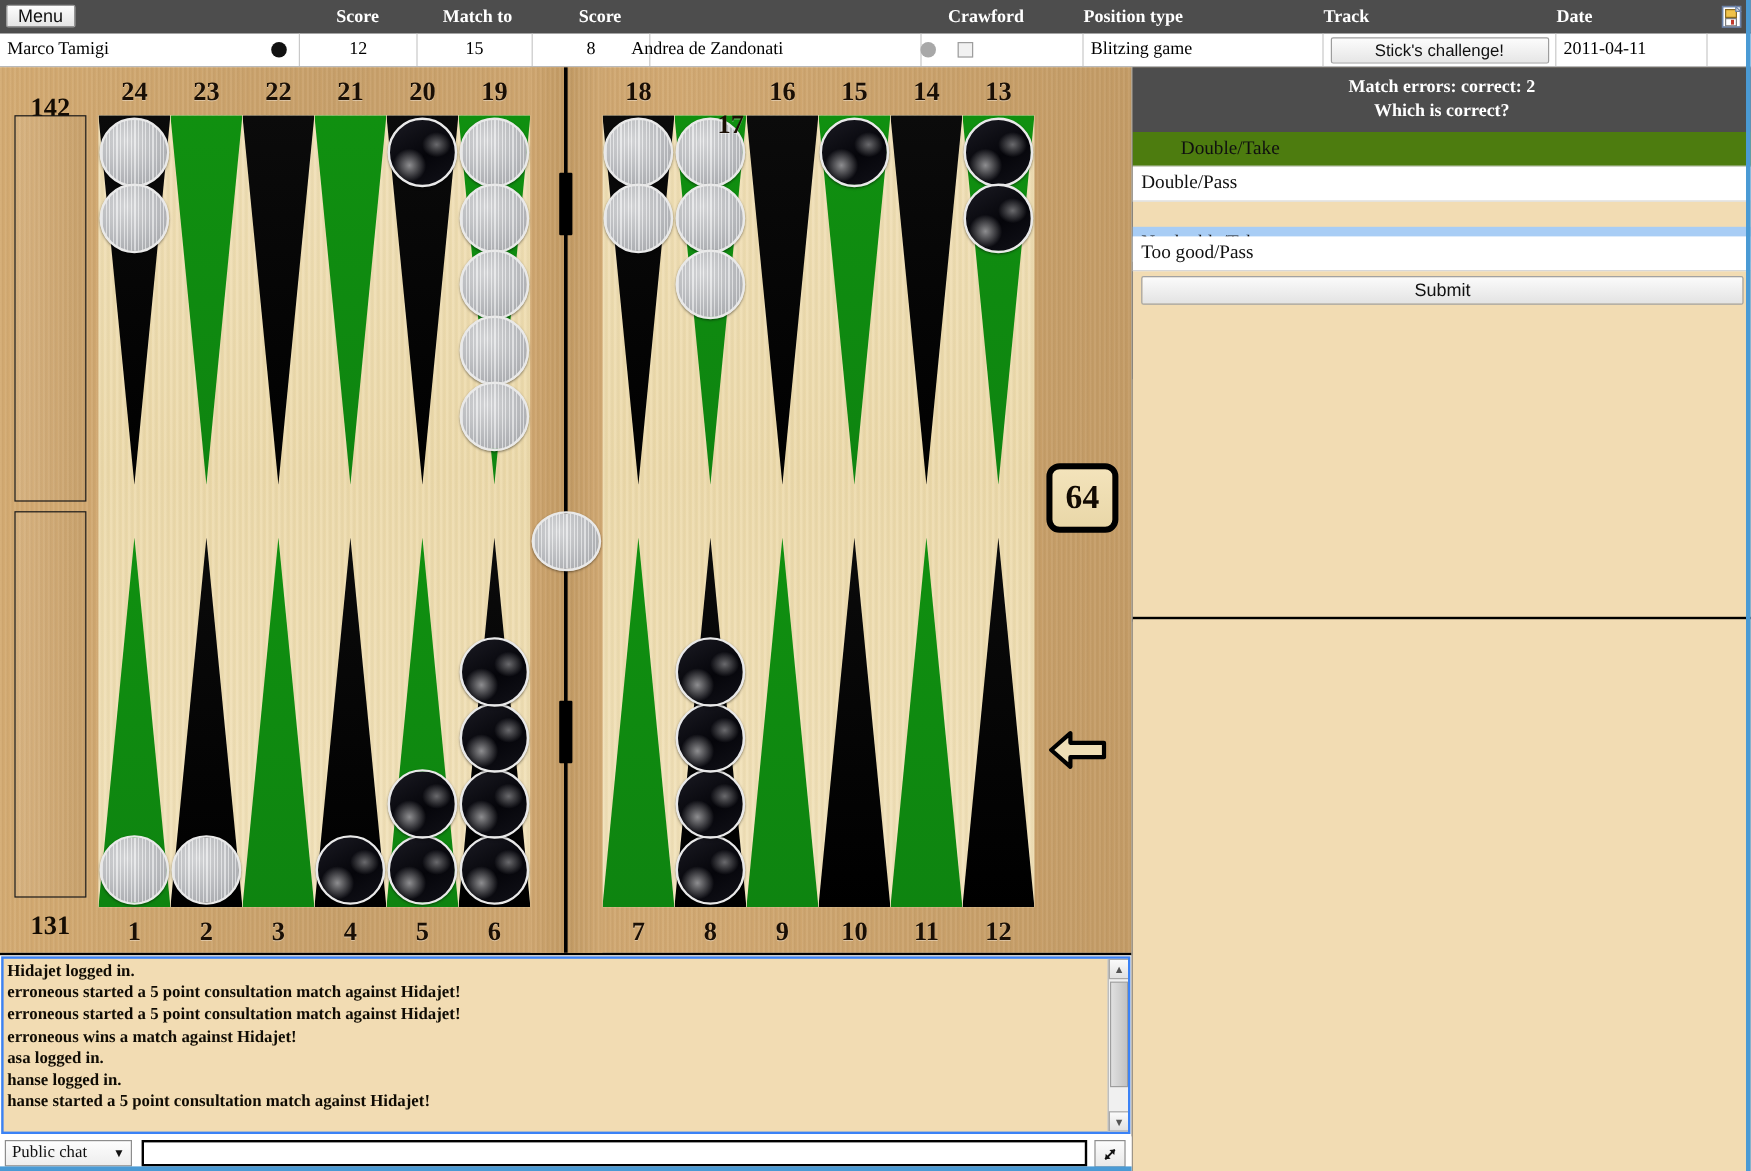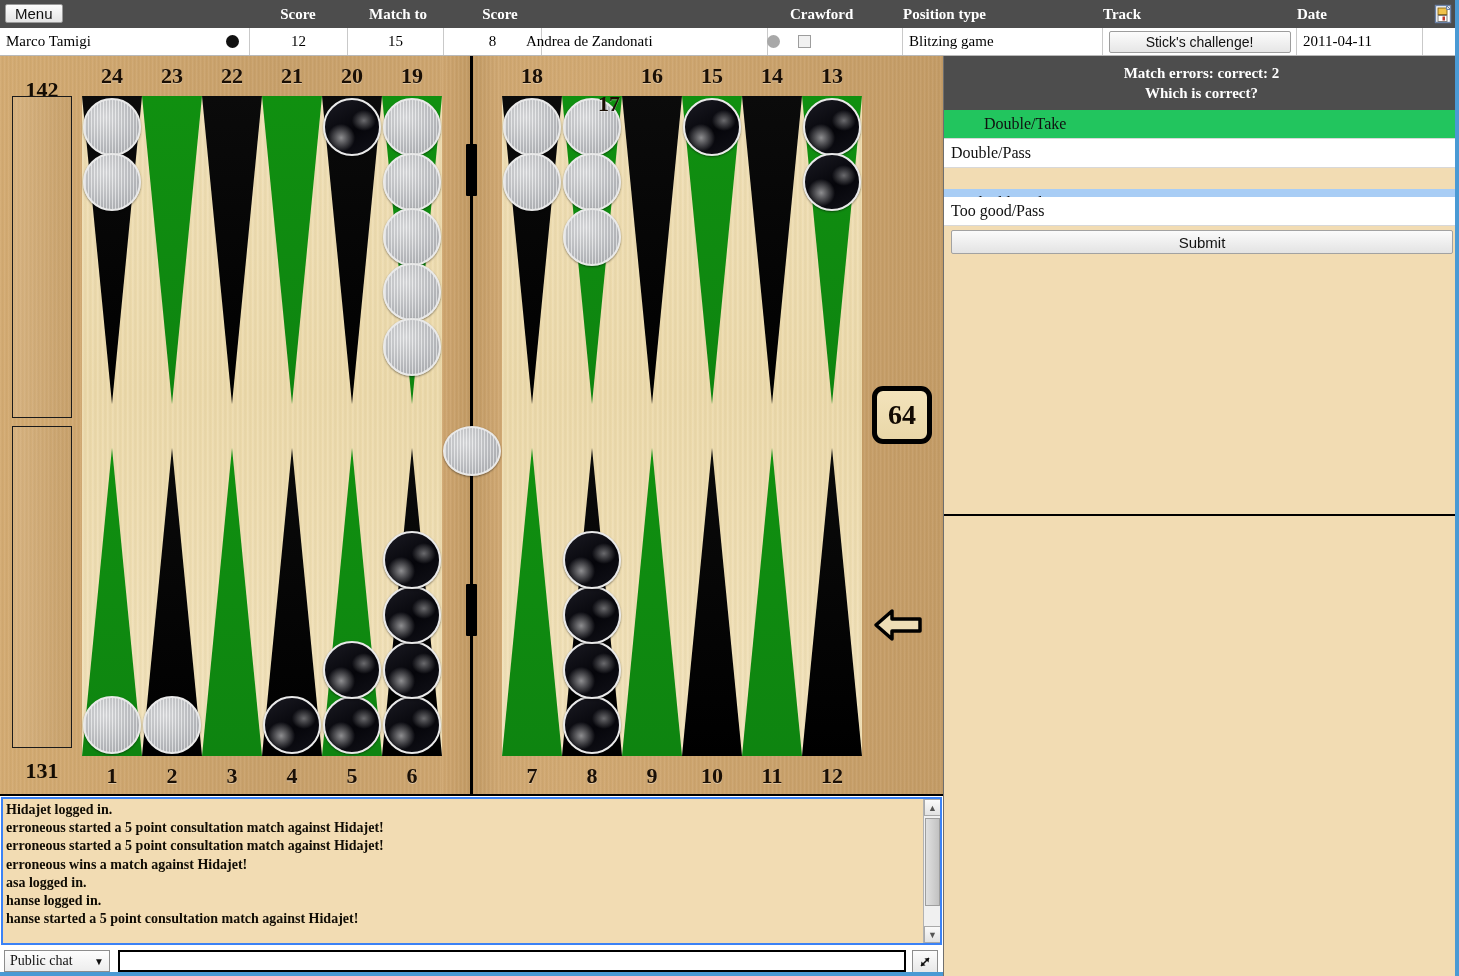--- a/index.html
+++ b/index.html
@@ -186,21 +186,21 @@
   }
   #rhead div { line-height: 20px; }
   .opt {
     position: absolute; left: 0; width: 100%; height: 29px;
     display: flex; align-items: center;
     padding-left: 7px; font-size: 16px; color: #101010;
     border-bottom: 1px solid #d8d8d8;
     font-family: "Liberation Serif", serif;
     cursor: pointer;
   }
-  .opt-odd  { background: #22c55e; padding-left: 40px; }
+  .opt-odd  { background: #4d7c0f; padding-left: 40px; }
   .opt-even { background: #ffffff; }
   .opt-sel  { background: #a8cdf5; }
   #submit {
     position: absolute; left: 7px; width: 502px; height: 24px;
     background: linear-gradient(#fbfbfb, #e3e3e3);
     border: 1px solid #a2a2a2; border-radius: 2px;
     display: flex; align-items: center; justify-content: center;
     font-family: "Liberation Sans", sans-serif;
     font-size: 15px; color: #111; cursor: pointer;
   }

